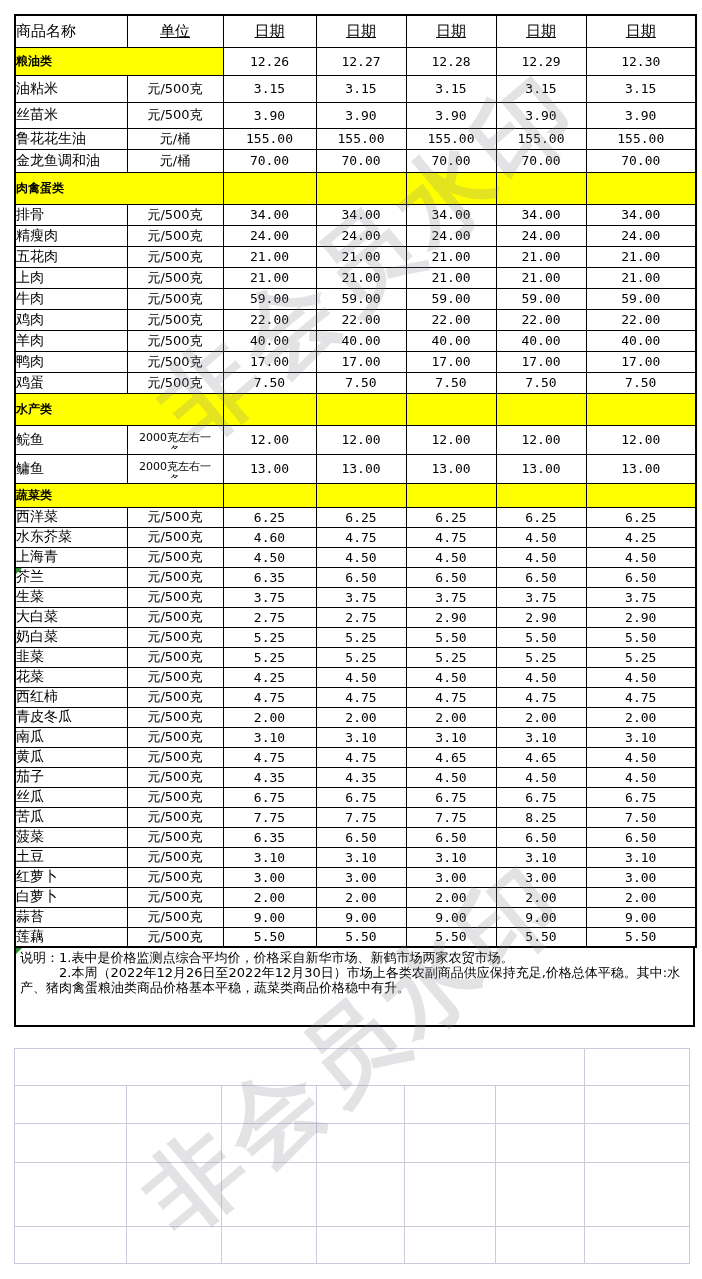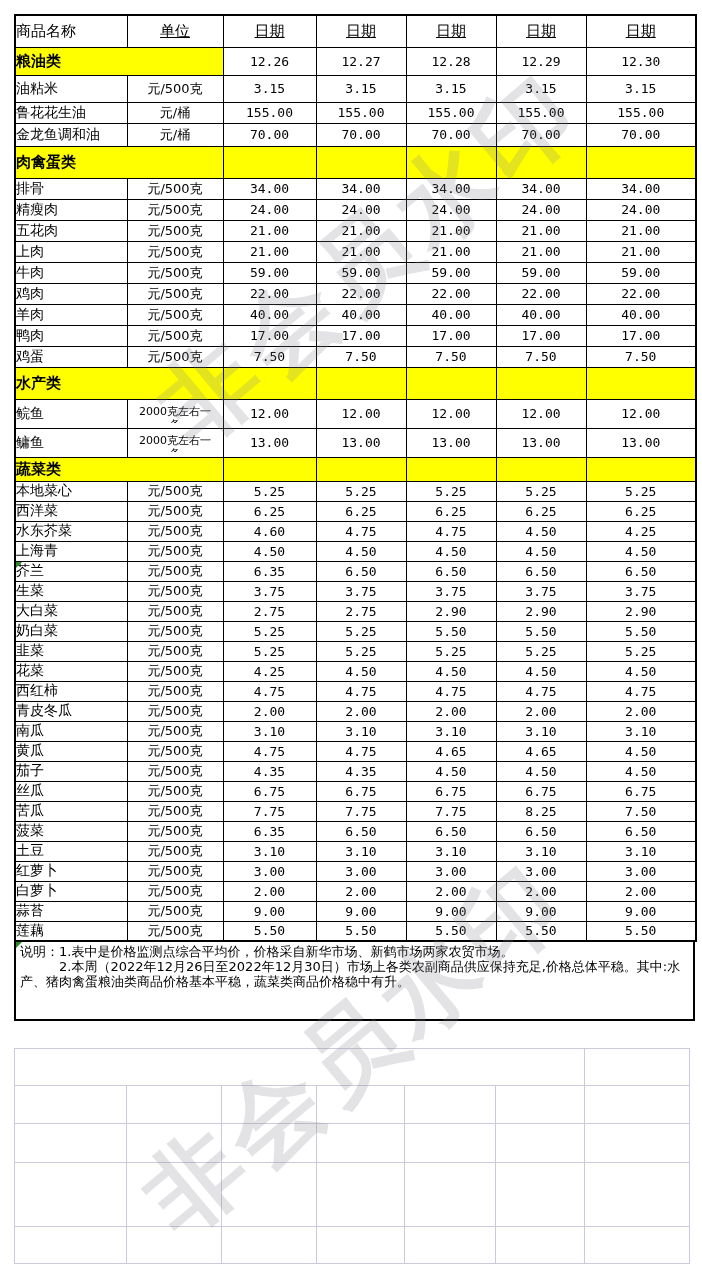--- a/index.html
+++ b/index.html
@@ -8,21 +8,21 @@
   .sheet{position:absolute;left:14px;top:14px;width:682px;}
 
   table.pt{border-collapse:collapse;table-layout:fixed;width:681px;border:2px solid #000;}
   .pt td{border:1px solid #000;padding:0;overflow:hidden;vertical-align:middle;}
   .pt .hd{font-size:15px;}
   .c-name{text-align:left;padding-left:4px;font-size:14px;position:relative;}
   .ctr{text-align:center;text-decoration:underline;}
   .unit{font-size:13px;text-align:center;}
   .val,.datenum{font-family:"DejaVu Sans Mono",monospace;font-size:13px;text-align:center;}
   .ycell{background:#ffff00;}
-  .lbl{font-weight:bold;font-size:15px;margin-top:32px;}
+  .lbl{font-weight:bold;font-size:12px;margin-top:32px;}
   .unit2{font-size:11px;line-height:13px;height:18px;width:76px;margin:0 auto;
          word-break:break-all;overflow:hidden;text-align:center;}
   .flag{position:absolute;left:0;top:0;width:0;height:0;
         border-top:6px solid #2e8b2e;border-right:6px solid transparent;}
 
   .notebox{position:relative;width:677px;height:75px;border:2px solid #000;border-top:0;
            background:#fff;padding-top:2px;}
   .noteline{font-size:13px;line-height:15px;white-space:pre-wrap;padding-left:4px;}
 
   table.gg{position:absolute;left:14px;top:1048px;border-collapse:collapse;table-layout:fixed;width:675px;}
@@ -69,20 +69,29 @@
           </tr>
           <tr style="height:27px">
             <td class="c-name"><span>油粘米</span></td>
             <td class="unit"><span>元/500克</span></td>
             <td class="val">3.15</td>
             <td class="val">3.15</td>
             <td class="val">3.15</td>
             <td class="val">3.15</td>
             <td class="val">3.15</td>
           </tr>
+          <tr style="height:26px">
+            <td class="c-name"><span>丝苗米</span></td>
+            <td class="unit"><span>元/500克</span></td>
+            <td class="val">3.90</td>
+            <td class="val">3.90</td>
+            <td class="val">3.90</td>
+            <td class="val">3.90</td>
+            <td class="val">3.90</td>
+          </tr>
           <tr style="height:21px">
             <td class="c-name"><span>鲁花花生油</span></td>
             <td class="unit"><span>元/桶</span></td>
             <td class="val">155.00</td>
             <td class="val">155.00</td>
             <td class="val">155.00</td>
             <td class="val">155.00</td>
             <td class="val">155.00</td>
           </tr>
           <tr style="height:23px">
@@ -213,29 +222,20 @@
             <td class="val">13.00</td>
             <td class="val">13.00</td>
           </tr>
           <tr style="height:24px">
             <td class="c-name lbl ycell" colspan="2">蔬菜类</td>
             <td class="ycell"></td>
             <td class="ycell"></td>
             <td class="ycell"></td>
             <td class="ycell"></td>
             <td class="ycell"></td>
-          </tr>
-          <tr style="height:20px">
-            <td class="c-name"><span>本地菜心</span></td>
-            <td class="unit"><span>元/500克</span></td>
-            <td class="val">5.25</td>
-            <td class="val">5.25</td>
-            <td class="val">5.25</td>
-            <td class="val">5.25</td>
-            <td class="val">5.25</td>
           </tr>
           <tr style="height:20px">
             <td class="c-name"><span>西洋菜</span></td>
             <td class="unit"><span>元/500克</span></td>
             <td class="val">6.25</td>
             <td class="val">6.25</td>
             <td class="val">6.25</td>
             <td class="val">6.25</td>
             <td class="val">6.25</td>
           </tr>

